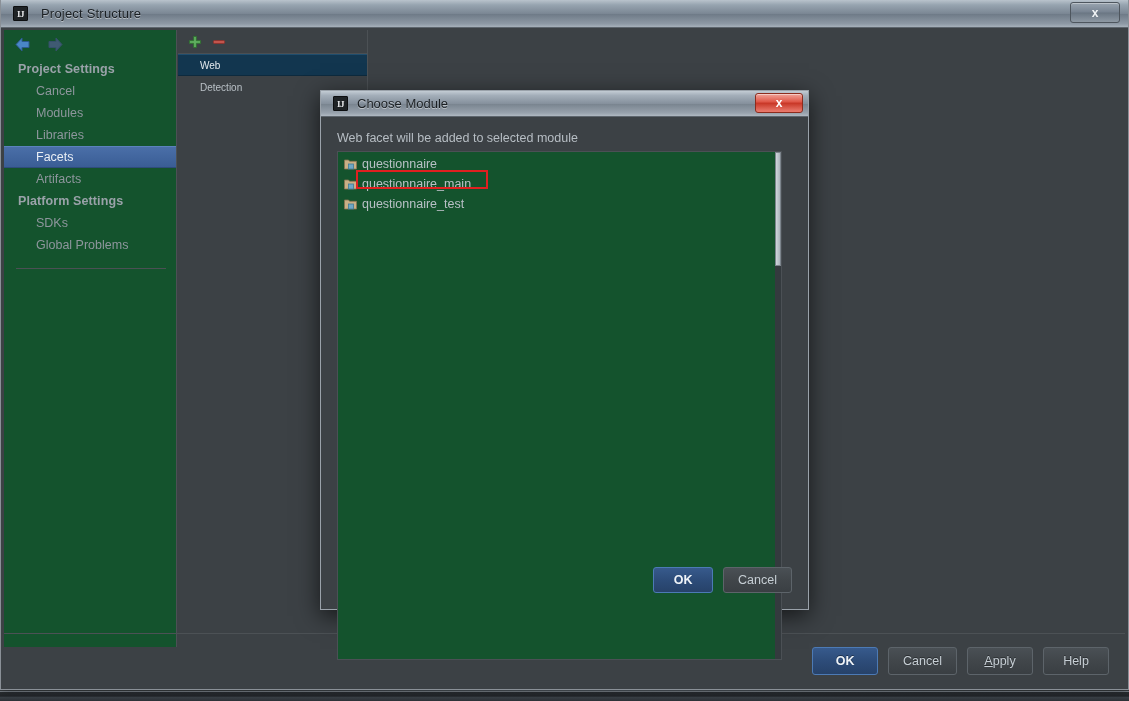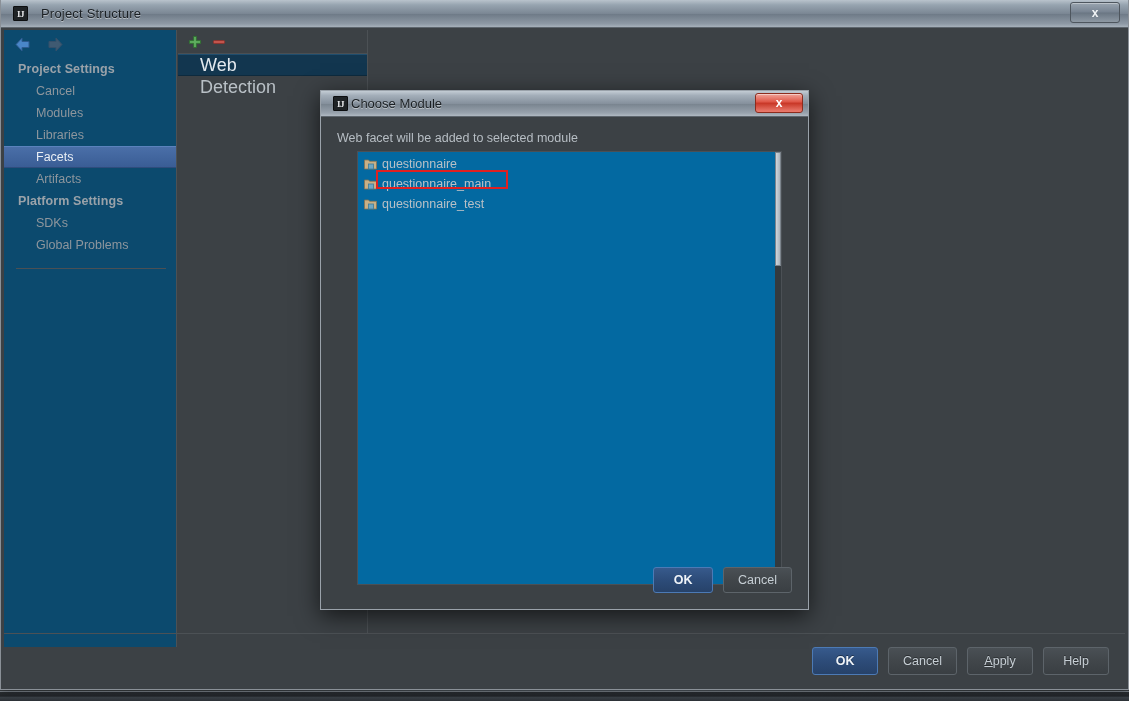--- a/index.html
+++ b/index.html
@@ -72,21 +72,21 @@
     display:flex; align-items:center; justify-content:center;
     box-shadow: inset 0 1px 0 rgba(255,255,255,0.35);
   }
 
   
   #main-body { position:absolute; left:0; top:28px; right:0; bottom:0; }
 
   
   #sidebar {
     position:absolute; left:3px; top:2px; width:173px; bottom:42px;
-    background:#0c4a6e;
+    background:#14532d;
     border-right:1px solid #4c5155;
   }
   #nav-toolbar { height:28px; display:flex; align-items:center; padding-left:10px; gap:12px; }
   .nav-arrow { width:19px; height:17px; position:relative; }
   .nav-arrow svg { display:block; }
 
   .side-group {
     color:#9aa2a9; font-size:12.5px; font-weight:bold;
     padding:4px 0 4px 14px;
     letter-spacing:0.1px;
@@ -114,21 +114,21 @@
     border-right:1px solid #4c5155;
   }
   #facet-toolbar {
     height:24px; display:flex; align-items:center; gap:10px; padding-left:10px;
     border-bottom:1px solid #4a4f53;
   }
   .tb-icon { width:14px; height:14px; position:relative; }
   .facet-row {
     height:22px; display:flex; align-items:center;
     padding-left:22px;
-    color:#b9c0c6; font-size:18px;
+    color:#b9c0c6; font-size:10px;
   }
   .facet-row.selected {
     background:#12364f;
     border-top:1px solid #1f4d6d;
     border-bottom:1px solid #0d2a3e;
     color:#e3e9ee;
   }
 
   
   #detail-panel {
@@ -168,21 +168,21 @@
     border:1px solid #9aa2aa;
     box-shadow: 0 6px 22px rgba(0,0,0,0.65);
   }
   #dlg-titlebar {
     position:relative; height:26px;
     background: linear-gradient(180deg,#c3ccd4 0%, #a3aeb9 18%, #86919d 50%, #79848f 52%, #98a2ad 88%, #b0b9c2 100%);
     border-bottom:1px solid #5e666e;
     display:flex; align-items:center;
   }
   #dlg-title {
-    margin-left:3px; font-size:13px; color:#1b2024;
+    margin-left:9px; font-size:13px; color:#1b2024;
     text-shadow:0 1px 0 rgba(255,255,255,0.45);
   }
   #dlg-close {
     position:absolute; right:5px; top:2px;
     width:48px; height:20px;
     background: linear-gradient(180deg,#f0a49a,#e0594a 42%,#c93828 52%,#e8776a 95%);
     border:1px solid #8c2c1e;
     border-radius:3px;
     color:#ffffff; font-size:12px; font-weight:bold;
     display:flex; align-items:center; justify-content:center;
@@ -191,26 +191,25 @@
   #dlg-body {
     position:absolute; left:0; top:26px; right:0; bottom:0;
     padding:14px 26px 12px 16px;
   }
   #dlg-prompt {
     color:#b7bec4; font-size:12.5px;
     margin-bottom:6px;
   }
   #module-list {
     position:relative;
-    height:434px;
+    height:509px;
     border:1px solid #4b5055;
-    background:#0369a1;
+    background:#14532d;
     overflow:hidden;
     padding-top:2px;
-    margin-left:20px;
   }
   .module-row {
     height:20px;
     display:flex; align-items:center;
     padding-left:6px;
     color:#b9c0c6; font-size:12.5px;
     position:relative;
   }
   .folder-icon {
     width:13px; height:12px; margin-right:5px; position:relative; flex:none;

